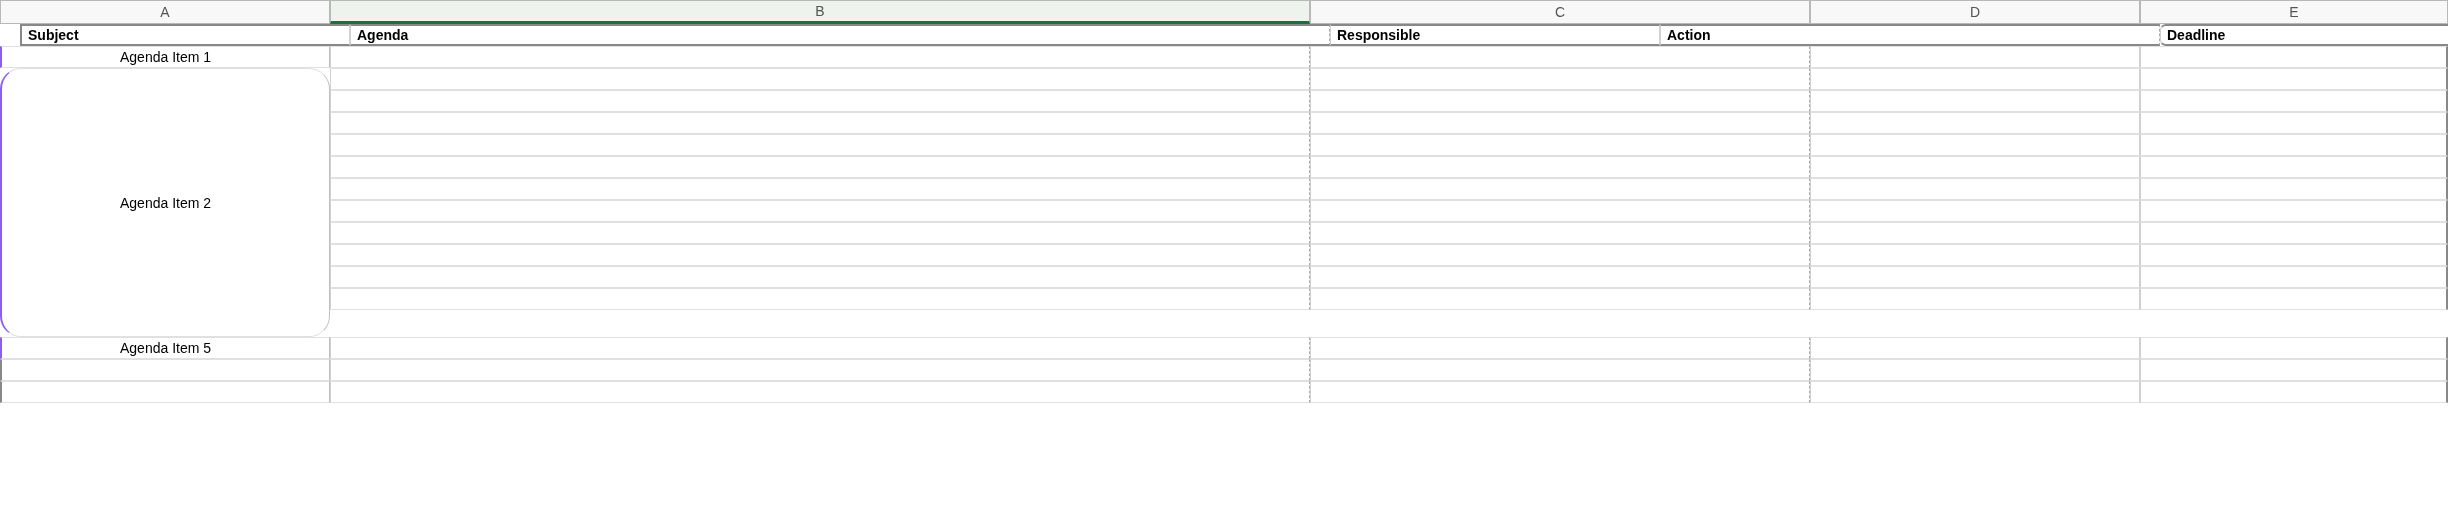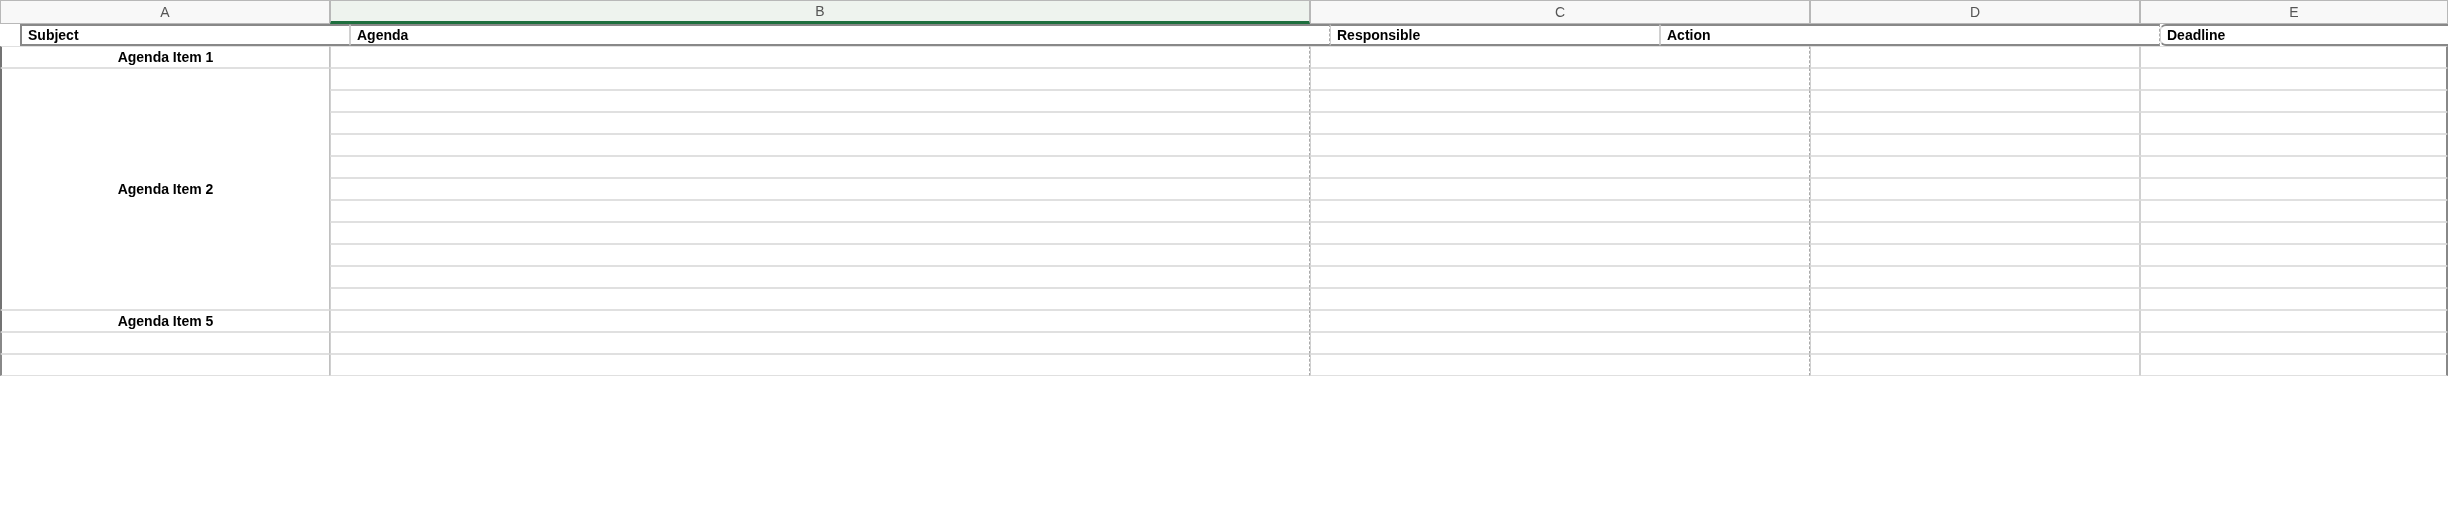--- a/index.html
+++ b/index.html
@@ -44,23 +44,23 @@
   .col-e { width: 308px; }
   .header-row .cell {
     font-weight: bold;
     color: #000;
     border-top: 2px solid #888;
     border-bottom: 2px solid #888;
   }
   .header-row .cell:first-child { border-left: 2px solid #888; margin-left: 20px; }
   .header-row .cell:last-child { border-right: 2px solid #888; border-radius: 6px; }
   .subject-cell {
-    font-weight: bold;
+    font-weight: normal;
     justify-content: center;
-    border-left: 2px solid #737373;
+    border-left: 2px solid #8b5cf6;
   }
   .edge-right { border-right: 2px solid #888; }
   .edge-left { border-left: 2px solid #888; }
   .data-row .cell { border-top: 1px solid #e0e0e0; border-bottom: 1px solid #e0e0e0; }
   .dashed-right { border-right: 1px dashed #aaa; }
   .data-row .col-a { border-right: 1px solid #c0c0c0; }
   .data-row .col-e { border-right: 2px solid #888; }
 </style>
 </head>
 <body>
@@ -91,21 +91,21 @@
   <div class="row data-row">
     <div class="cell col-a subject-cell">Agenda Item 1</div>
     <div class="cell col-b dashed-right"></div>
     <div class="cell col-c dashed-right"></div>
     <div class="cell col-d"></div>
     <div class="cell col-e edge-right"></div>
   </div>
 
   
   <div class="row data-row" style="height:auto;">
-    <div class="cell col-a subject-cell" style="height:242px;align-items:center;">Agenda Item 2</div>
+    <div class="cell col-a subject-cell" style="height:269px;align-items:center;border-radius:21px;">Agenda Item 2</div>
     <div style="display:flex;flex-direction:column;">
       <div class="row data-row">
           <div class="cell col-b dashed-right"></div>
           <div class="cell col-c dashed-right"></div>
           <div class="cell col-d"></div>
           <div class="cell col-e edge-right"></div>
         </div>
       <div class="row data-row">
           <div class="cell col-b dashed-right"></div>
           <div class="cell col-c dashed-right"></div>

